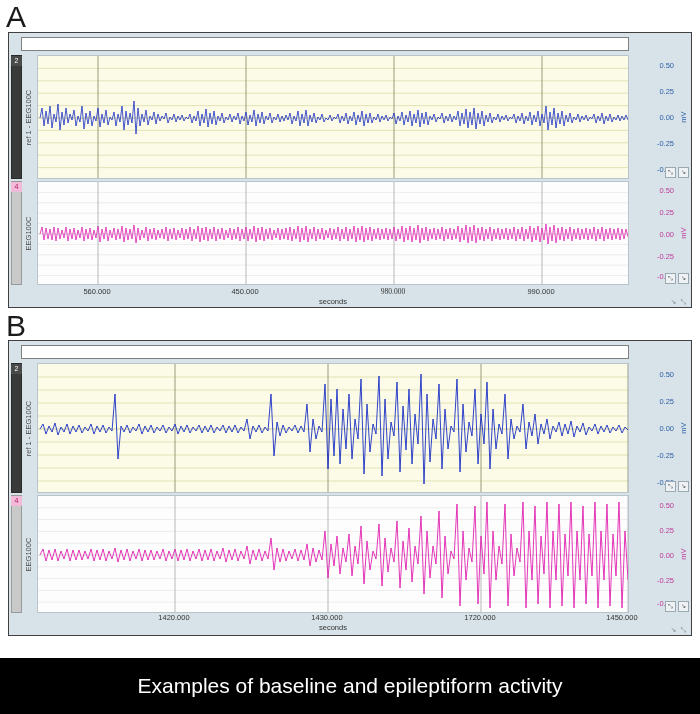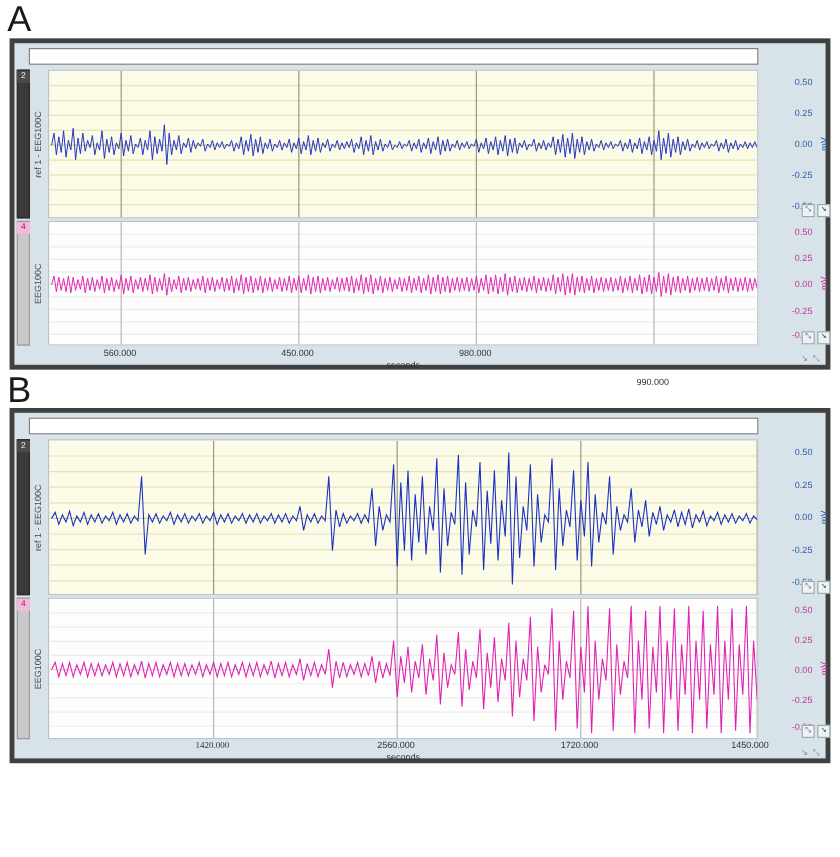--- a/index.html
+++ b/index.html
@@ -24,21 +24,21 @@
     font-family: "Liberation Sans", sans-serif;
     line-height: 1;
   }
   #letter-a { left: 6px; top: 2px; }
   #letter-b { left: 6px; top: 311px; }
 
   
   .panel {
     position: absolute;
     background: #d7e3e8;
-    border: 4px solid #404040;
+    border: 1px solid #404040;
     box-sizing: border-box;
   }
   #panel-a { left: 8px; top: 32px; width: 684px; height: 276px; }
   #panel-b { left: 8px; top: 340px; width: 684px; height: 296px; }
 
   
   .top-strip {
     position: absolute;
     left: 12px;
     top: 4px;
@@ -307,22 +307,22 @@
         <div class="axis-btns">
           <div class="axis-btn">⤡</div>
           <div class="axis-btn">↘</div>
         </div>
       </div>
     </div>
 
     <div class="time-axis" style="left:28px; top:254px; width:592px;">
       <div class="time-tick" style="left:60px;">560.000</div>
       <div class="time-tick" style="left:208px;">450.000</div>
-      <div class="time-tick" style="left:356px;">980.000</div>
-      <div class="time-tick" style="left:504px;margin-top:24px;">990.000</div>
+      <div class="time-tick" style="left:356px;font-family:Liberation Serif, serif;">980.000</div>
+      <div class="time-tick" style="left:504px;">990.000</div>
       <div class="time-title">seconds</div>
     </div>
     <div class="corner-btns">↘ ⤡</div>
   </div>
 
   <div class="panel" id="panel-b">
     <div class="top-strip"></div>
 
     <div class="chan-row" style="top:22px; height:130px; width:682px;">
       <div class="chan-tab"></div>
@@ -406,24 +406,25 @@
         <div class="axis-tick" style="top:108px;">-0.50</div>
         <div class="axis-unit">mV</div>
         <div class="axis-btns">
           <div class="axis-btn">⤡</div>
           <div class="axis-btn">↘</div>
         </div>
       </div>
     </div>
 
     <div class="time-axis" style="left:28px; top:272px; width:592px;">
-      <div class="time-tick" style="left:137px;font-family:Liberation Serif, serif;">1420.000</div>
-      <div class="time-tick" style="left:290px;">2560.000</div>
+      <div class="time-tick" style="left:137px;">1420.000</div>
+      <div class="time-tick" style="left:290px;">1430.000</div>
       <div class="time-tick" style="left:443px;">1720.000</div>
       <div class="time-tick" style="left:585px;">1450.000</div>
       <div class="time-title">seconds</div>
     </div>
     <div class="corner-btns">↘ ⤡</div>
   </div>
 
   <div id="caption-gap"></div>
+  <div id="caption-bar">Examples of baseline and epileptiform activity</div>
 
 </div>
 
 </body></html>

